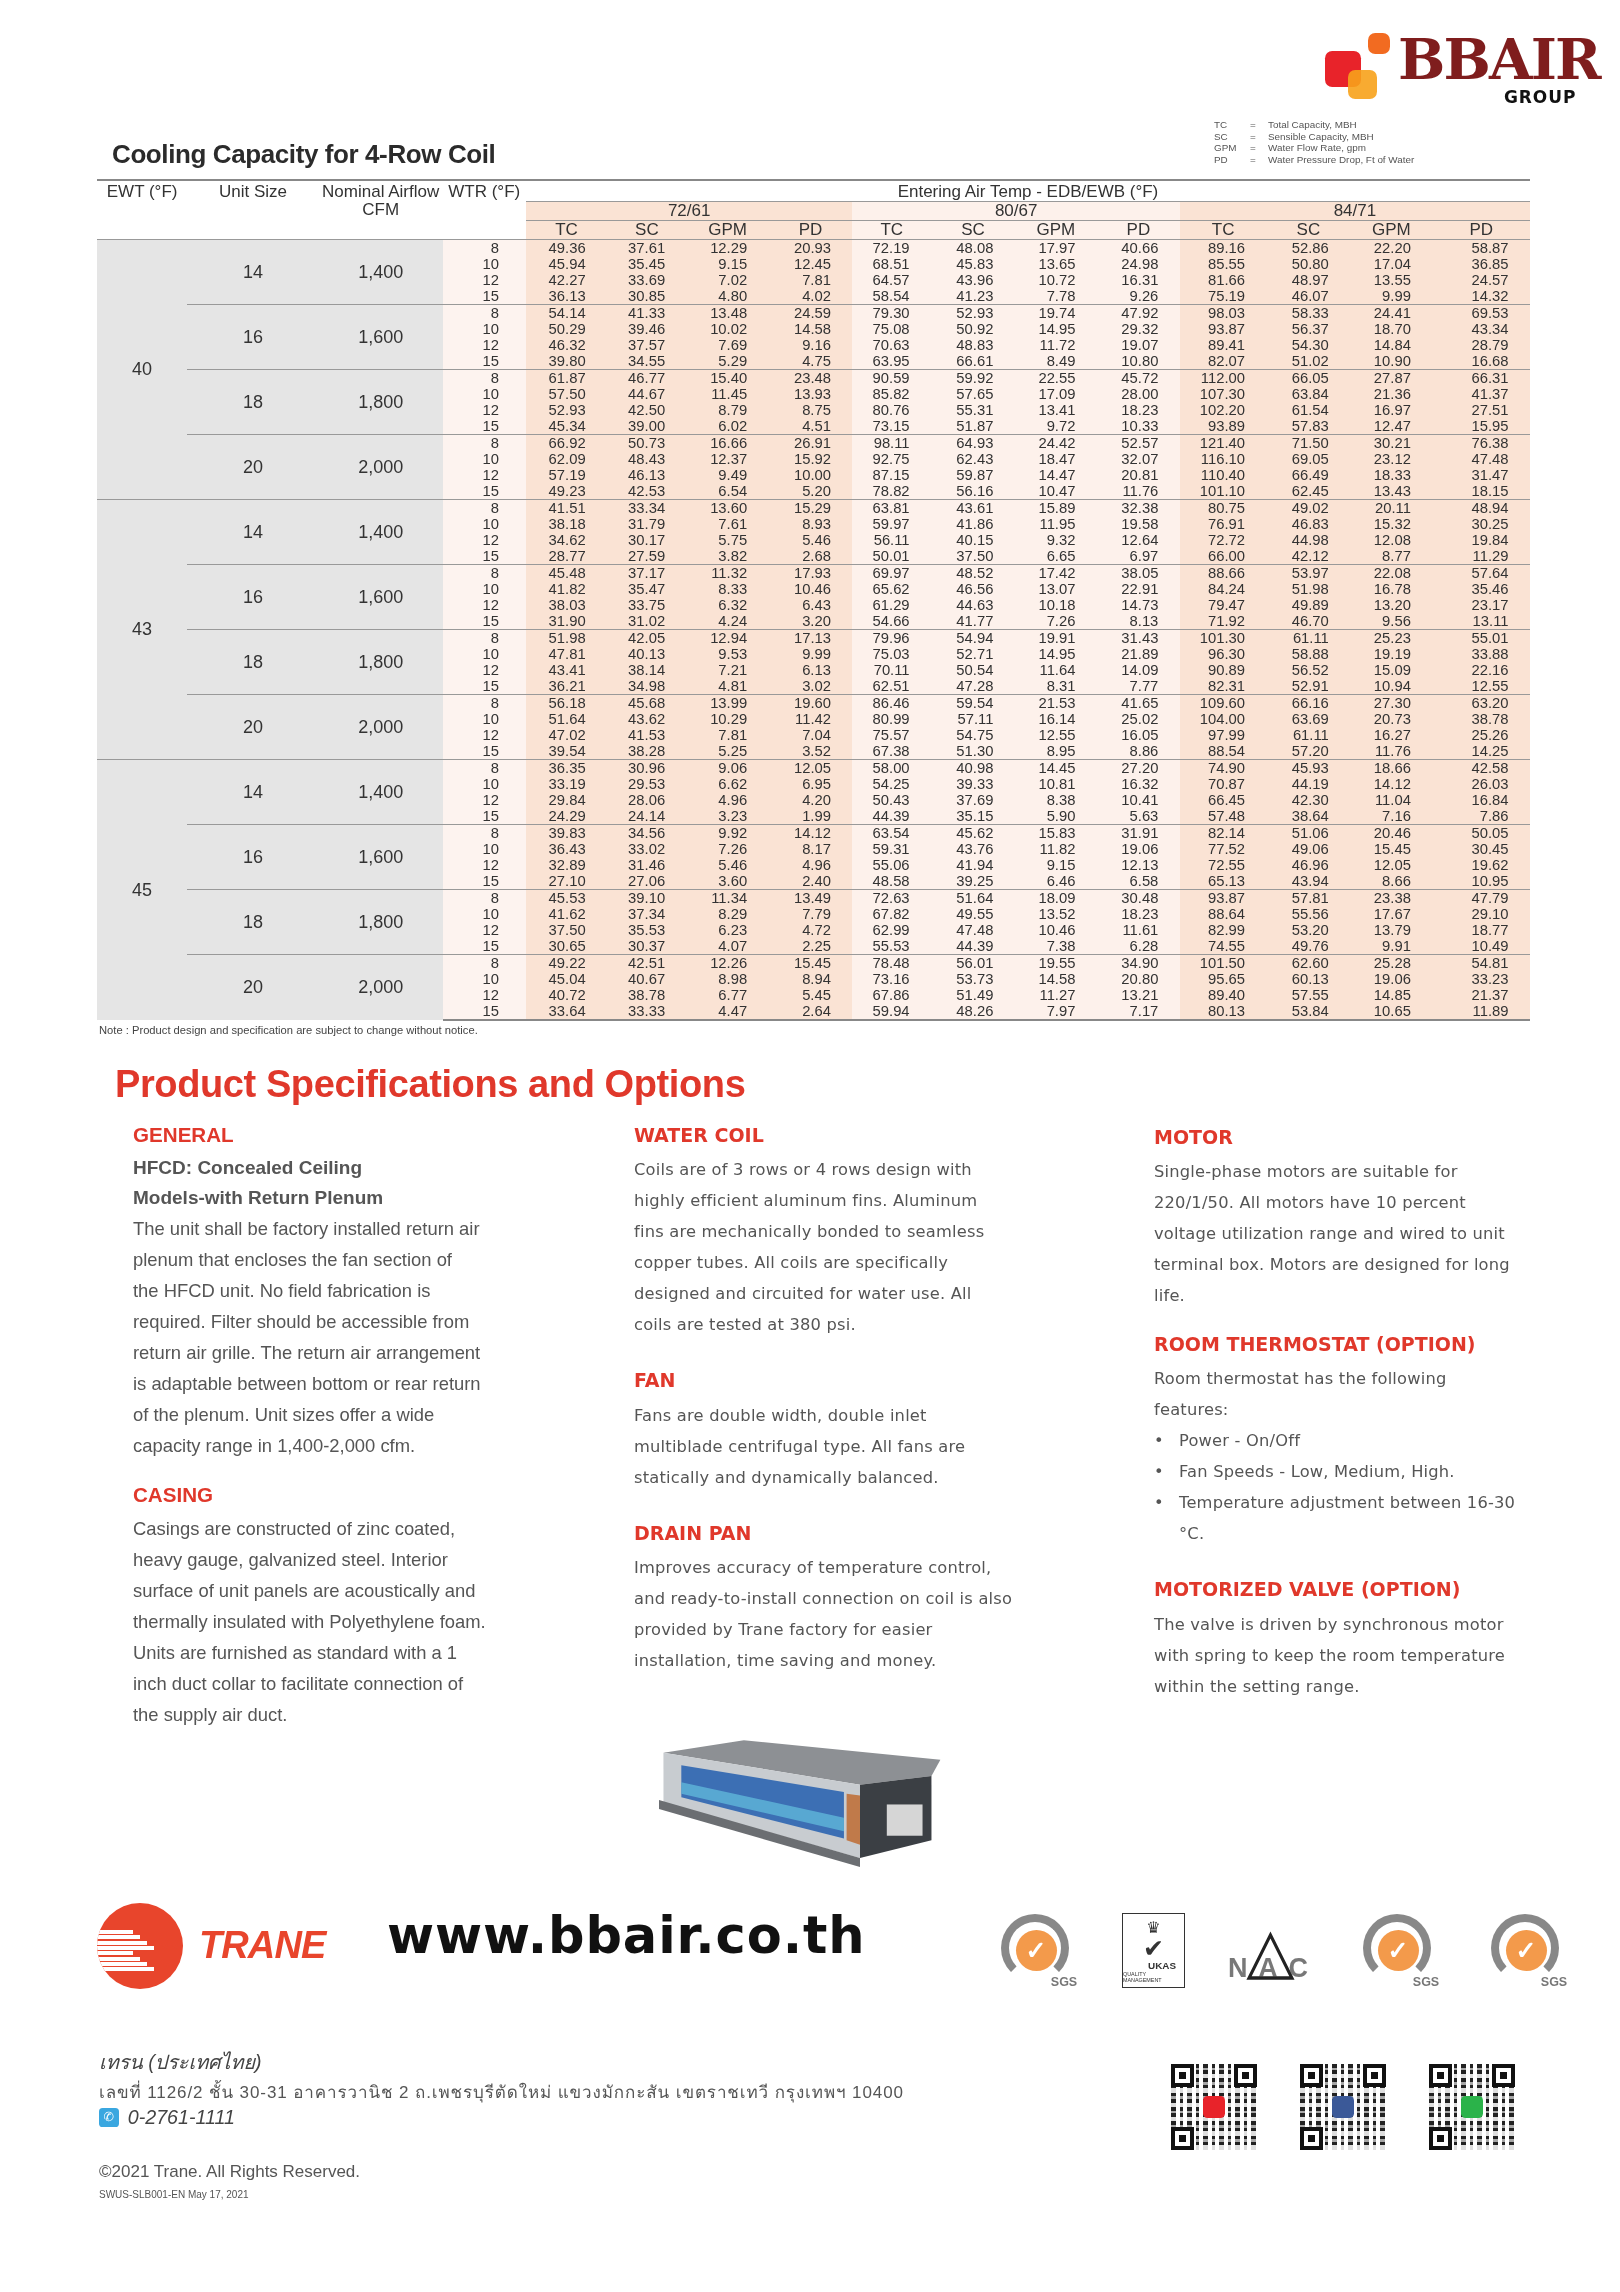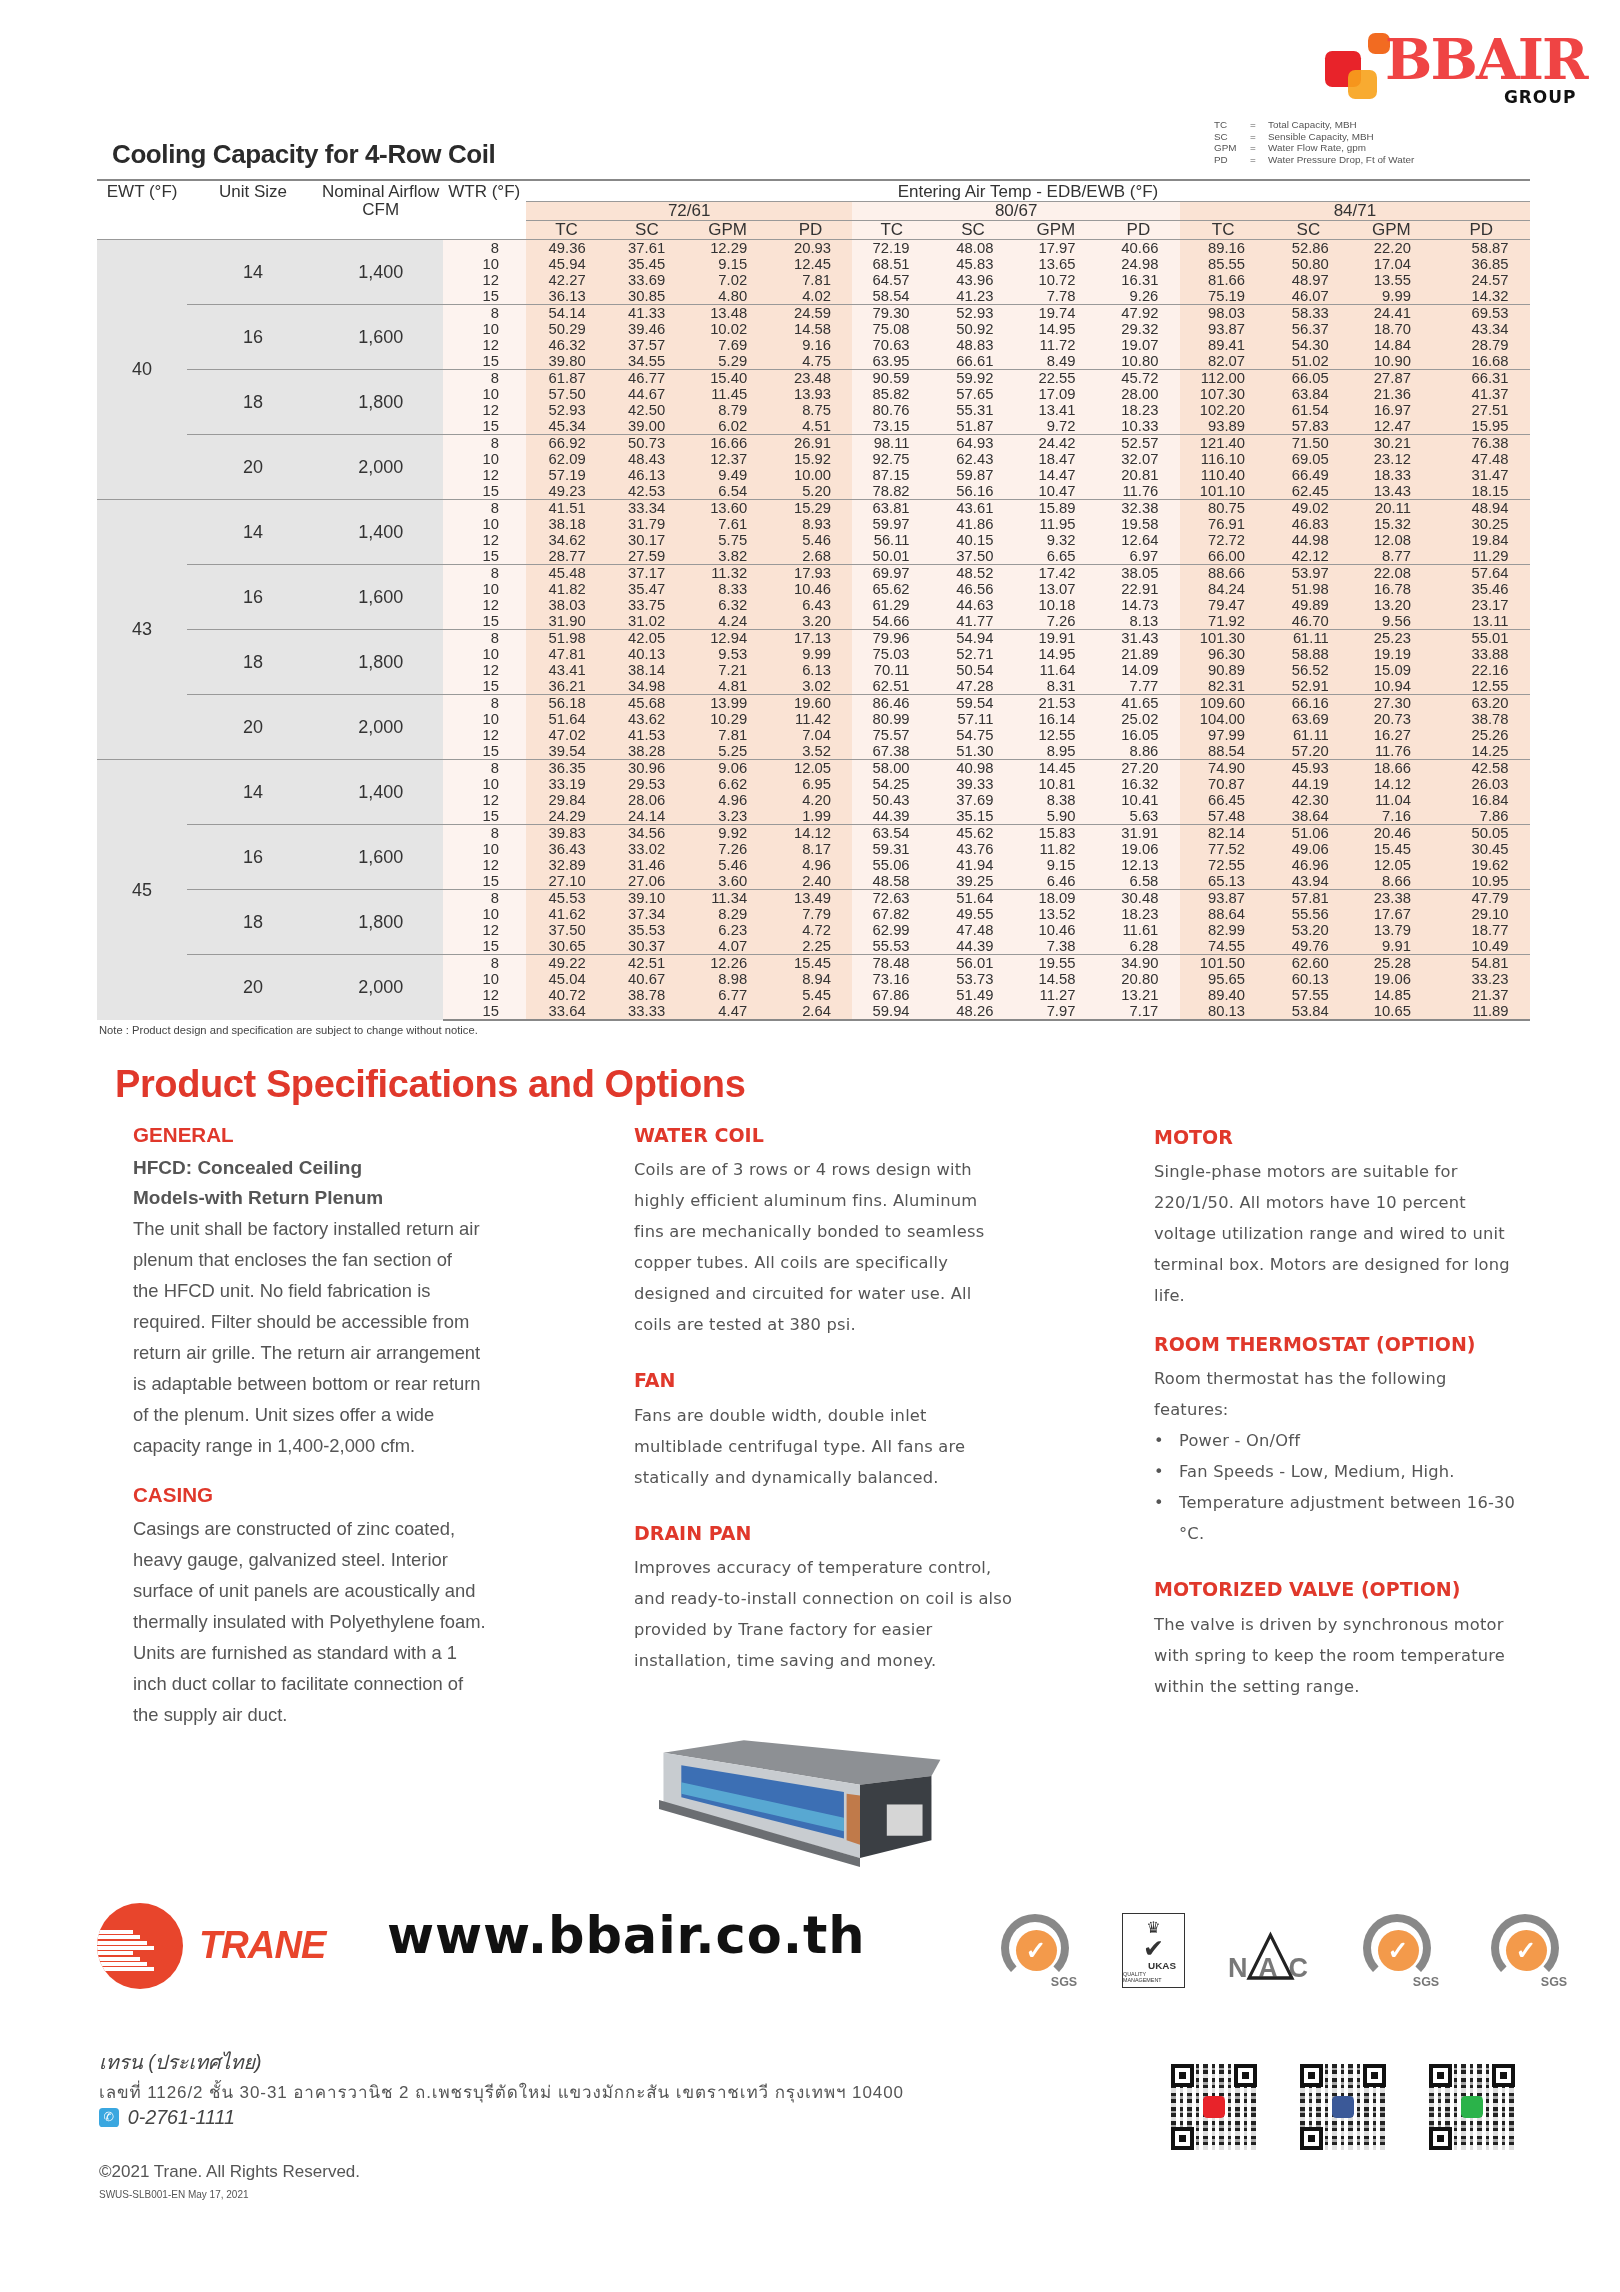--- a/index.html
+++ b/index.html
@@ -5,21 +5,21 @@
   * { box-sizing: border-box; margin: 0; padding: 0; }
   html, body { width: 1620px; height: 2293px; background: #ffffff; overflow: hidden; }
   body { position: relative; font-family: "Liberation Sans", sans-serif; color: #333; }
 
   
   .bb-logo { position: absolute; left: 1325px; top: 31px; width: 269px; height: 81px; }
   .bb-sq { position: absolute; border-radius: 7.2px; }
   .bb-sq.red { left: 0; top: 19.7px; width: 36px; height: 36px; background: #e8232a; }
   .bb-sq.orange { left: 43px; top: 1.8px; width: 21.5px; height: 21.5px; background: #f26b21; }
   .bb-sq.yellow { left: 23px; top: 39px; width: 29px; height: 29px; background: #f7a21b; opacity: .9; }
-  .bb-word { position: absolute; left: 60px; top: 0; font-family: "DejaVu Serif", serif; font-weight: bold; font-size: 56px; letter-spacing: -1.8px; color: #ef4444; line-height: 1; }
+  .bb-word { position: absolute; left: 73px; top: 0; font-family: "DejaVu Serif", serif; font-weight: bold; font-size: 56px; letter-spacing: -1.8px; color: #7f1d1d; line-height: 1; }
   .bb-group { position: absolute; left: 179px; top: 56px; font-family: "DejaVu Sans", sans-serif; font-weight: bold; font-size: 17px; color: #111; letter-spacing: 0.9px; }
 
   .legend { position: absolute; left: 1214px; top: 119px; font-size: 9.9px; color: #555; line-height: 11.6px; }
   .legend-row { display: flex; }
   .legend-row .k { width: 36px; }
   .legend-row .eq { width: 18px; }
 
   .table-title { position: absolute; left: 112px; top: 139px; font-size: 26px; font-weight: bold; color: #2b2b2b; letter-spacing: -0.4px; }
 
   

